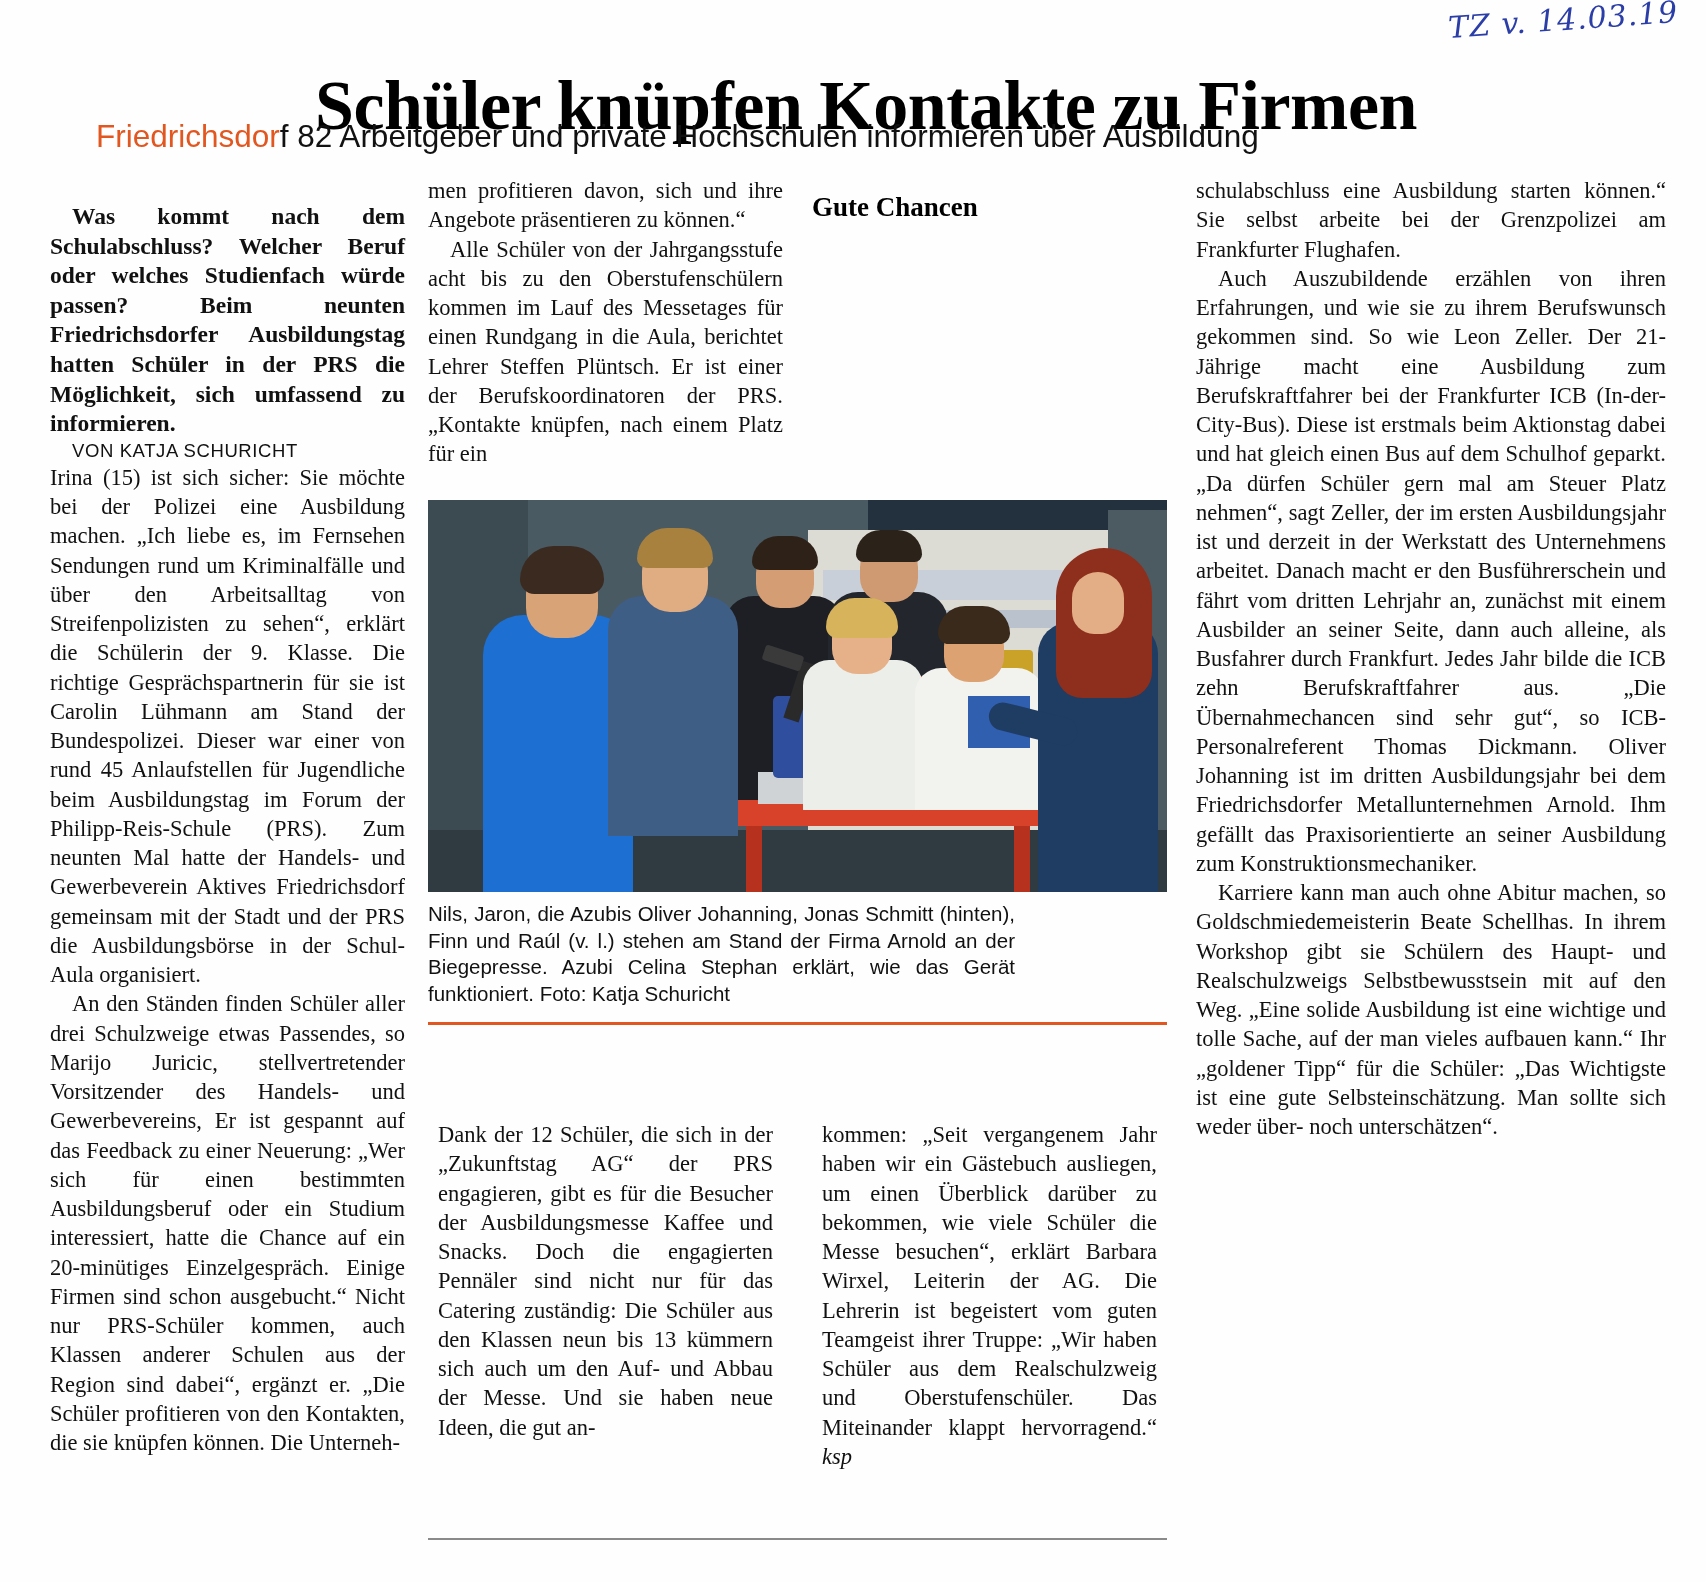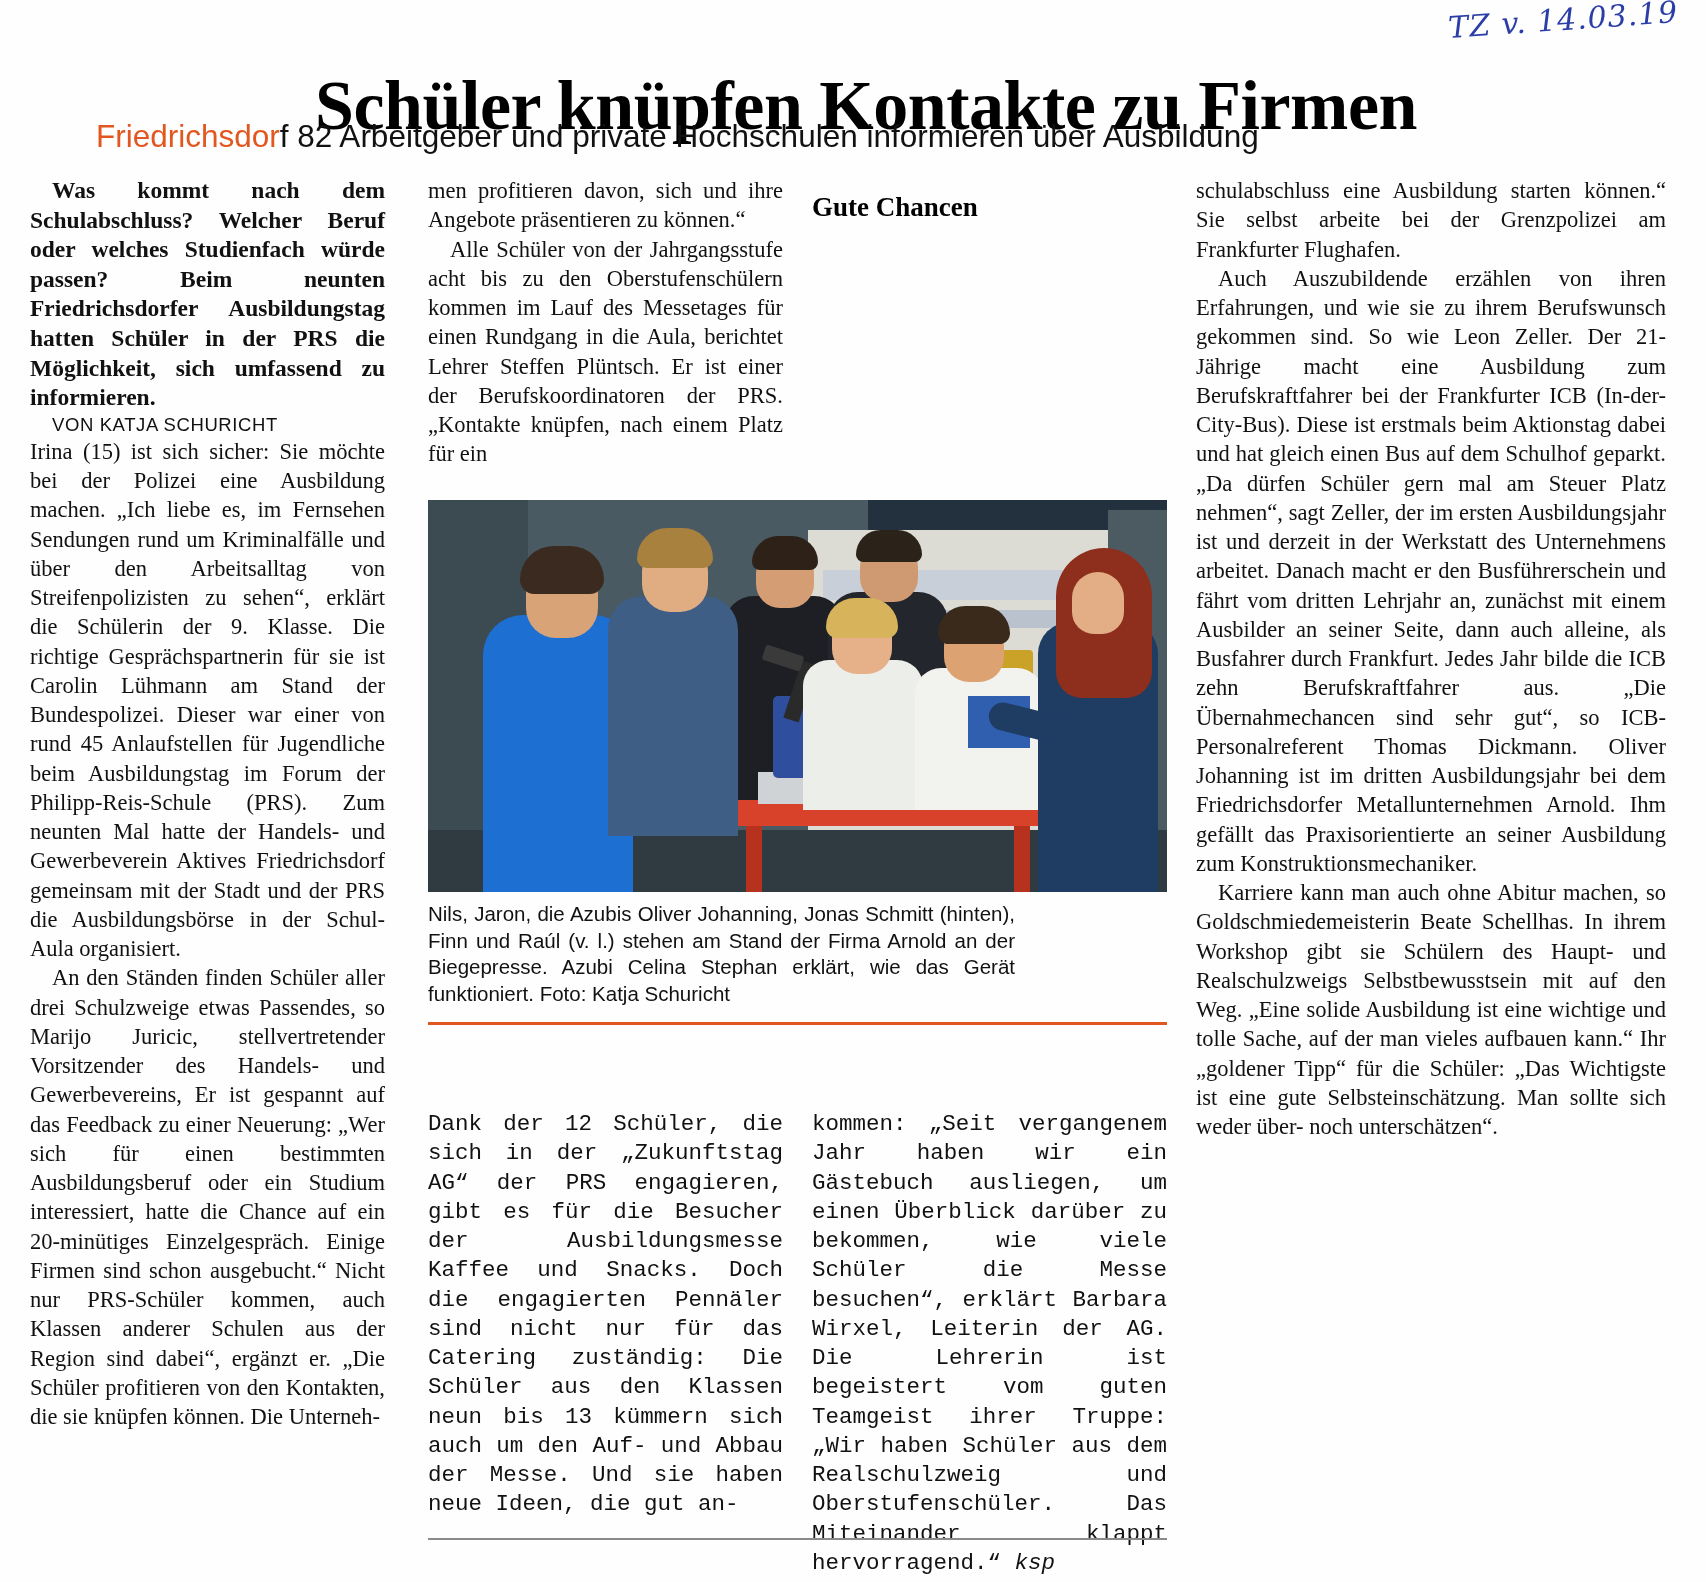--- a/index.html
+++ b/index.html
@@ -74,21 +74,21 @@
     text-justify: inter-word;
     hyphens: auto;
   }
   .col p {
     margin: 0;
     text-indent: 22px;
   }
   .col p.first {
     text-indent: 0;
   }
-  #col1 { left: 30px;  width: 355px; }
+  #col1 { left: 50px;  width: 355px; margin-top: 26px; }
   #col2 { left: 428px; width: 355px; }
   #col3 { left: 812px; width: 355px; }
   #col4 { left: 1196px; width: 470px; }
 
   .lede {
     font-weight: 700;
     font-size: 23.5px;
     line-height: 1.26;
     text-align: justify;
     margin: 0 0 26px 0;
@@ -160,21 +160,21 @@
   .tcol {
     position: absolute;
     top: 1110px;
     font-size: 22.5px;
     line-height: 1.30;
     text-align: justify;
     hyphens: auto;
   }
   #tcol1 { left: 428px; width: 355px; }
   #tcol2 { left: 812px; width: 355px; }
-  .tcol p { margin: 0; text-indent: 0; font-family: Liberation Mono, monospace; }
+  .tcol p { margin: 10px; text-indent: 0; }
   .ksp { font-style: italic; }
 
   
   .ph { position: absolute; }
   .bg-left   { left:0; top:0; width: 100px; height: 392px; background:#3c4a52; }
   .bg-wall   { left:100px; top:0; width: 340px; height: 392px; background:#4a5a63; }
   .bg-board  { left:380px; top:30px; width: 300px; height: 300px; background:#dcdbd4; }
   .bg-board2 { left:680px; top:10px; width: 59px;  height: 382px; background:#4c5b62; }
   .board-strip1 { left:395px; top:70px; width:275px; height:30px; background:#c9cfd8; }
   .board-strip2 { left:395px; top:110px; width:275px; height:18px; background:#b9c2cd; }

